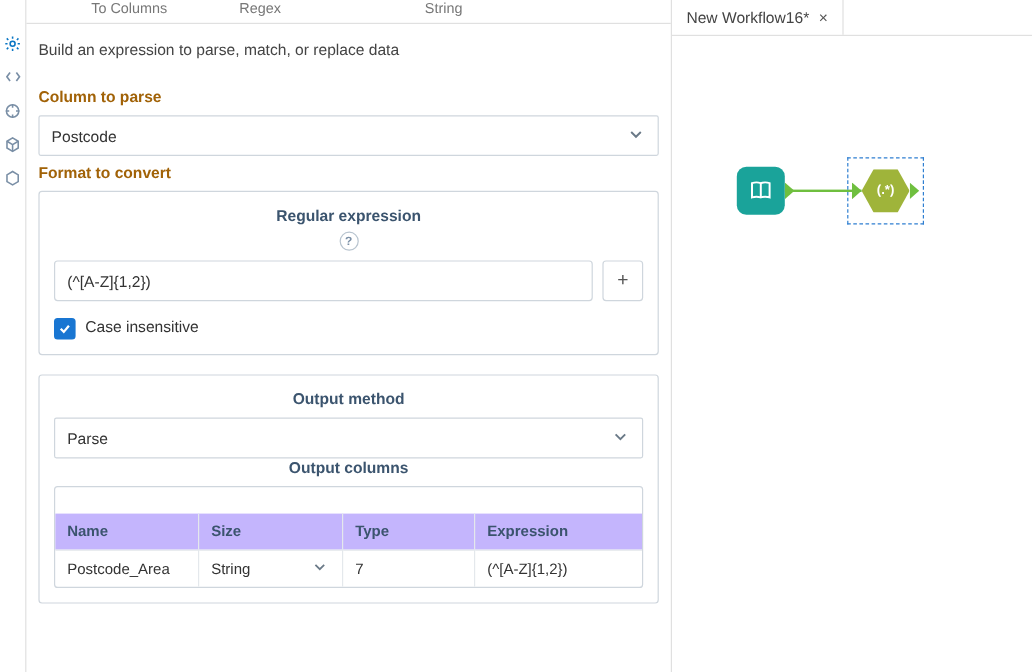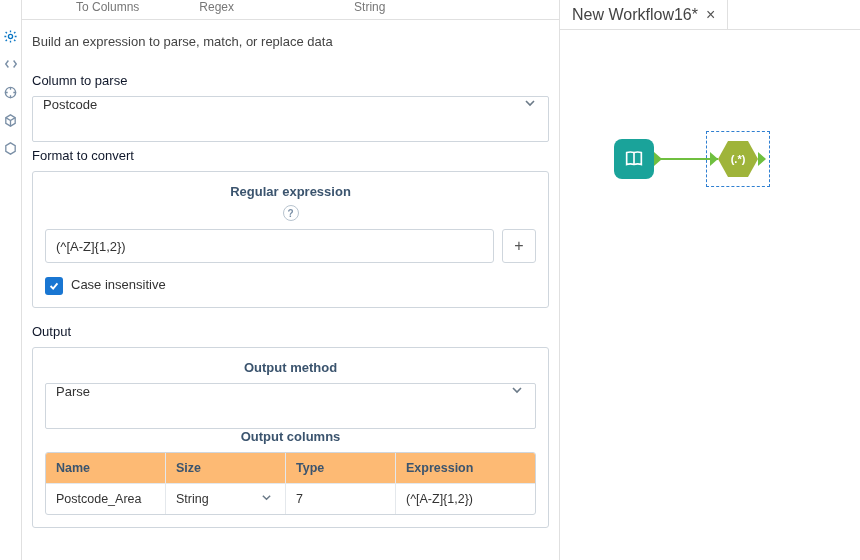--- a/index.html
+++ b/index.html
@@ -53,31 +53,31 @@
     font-size:12px;
   }
   .panel-header .title { flex:1; }
   .hdr-icon { width:16px; height:16px; color:#6b7a88; margin-left:6px; display:flex;align-items:center;justify-content:center;}
   .panel-body {
     padding: 14px 10px 2px 10px;
     overflow-y:auto;
   }
   .intro { color:#444; margin-bottom:24px; }
   .section-label {
-    font-weight:400;
-    color:#0f172a;
+    font-weight:700;
+    color:#a16207;
     margin-bottom:8px;
   }
   .select-box {
     width:100%;
-    height:46px;
+    height:34px;
     border:1px solid #cfd6dd;
     border-radius:2px;
     display:flex;
-    align-items:flex-start;
+    align-items:center;
     padding:0 10px;
     color:#333;
     background:#fff;
     cursor:pointer;
   }
   .select-box .val { flex:1; }
   .chev { width:14px;height:14px;color:#6b7a88; }
   .group-box {
     border:1px solid #cfd6dd;
     border-radius:3px;
@@ -135,21 +135,21 @@
   }
   .grid {
     border:1px solid #cfd6dd;
     border-radius:3px;
     overflow:hidden;
   }
   .grid .ghead, .grid .grow {
     display:grid;
     grid-template-columns: 120px 120px 110px 1fr;
   }
-  .grid .ghead { background:#fdba74; }
+  .grid .ghead { background:#c4b5fd;margin-top:22px; }
   .grid .cell {
     padding:8px 10px;
     font-size:12.5px;
     border-right:1px solid #e4e8ec;
     border-top:1px solid #e4e8ec;
     color:#333;
     display:flex;align-items:center;
   }
   .grid .ghead .cell { font-weight:600; color:#3b546e; border-top:none;}
   .grid .grow .cell:nth-child(2){ justify-content:space-between;}
@@ -157,21 +157,21 @@
   .canvas {
     flex:1;
     display:flex;
     flex-direction:column;
   }
   .canvas-tabs {
     height:30px;
     border-bottom:1px solid #e0e0e0;
     display:flex;
     align-items:stretch;
-    font-size:16px;
+    font-size:13px;
   }
   .ctab {
     padding:0 12px;
     display:flex;align-items:center;gap:8px;
     border-right:1px solid #e0e0e0;
     color:#444;
     cursor:pointer;
   }
   .ctab .x { color:#555; }
   .canvas-area {
@@ -283,21 +283,20 @@
       <div class="check-row">
         <span class="cbx">
           <svg viewBox="0 0 14 14" width="12" height="12" fill="none" stroke="#fff" stroke-width="2.2">
               <path d="M3 7l3 3 5-6"></path>
             </svg>
         </span>
         <span>Case insensitive</span>
       </div>
     </div>
 
-    <div class="section-label">Output</div>
     <div class="group-box">
       <div class="sub-label">Output method</div>
       <div class="select-box">
         <span class="val">Parse</span>
         <span class="chev">
           <svg viewBox="0 0 12 12" width="12" height="12" fill="none" stroke="currentColor" stroke-width="1.6">
               <path d="M2 4l4 4 4-4"></path>
             </svg>
         </span>
       </div>

